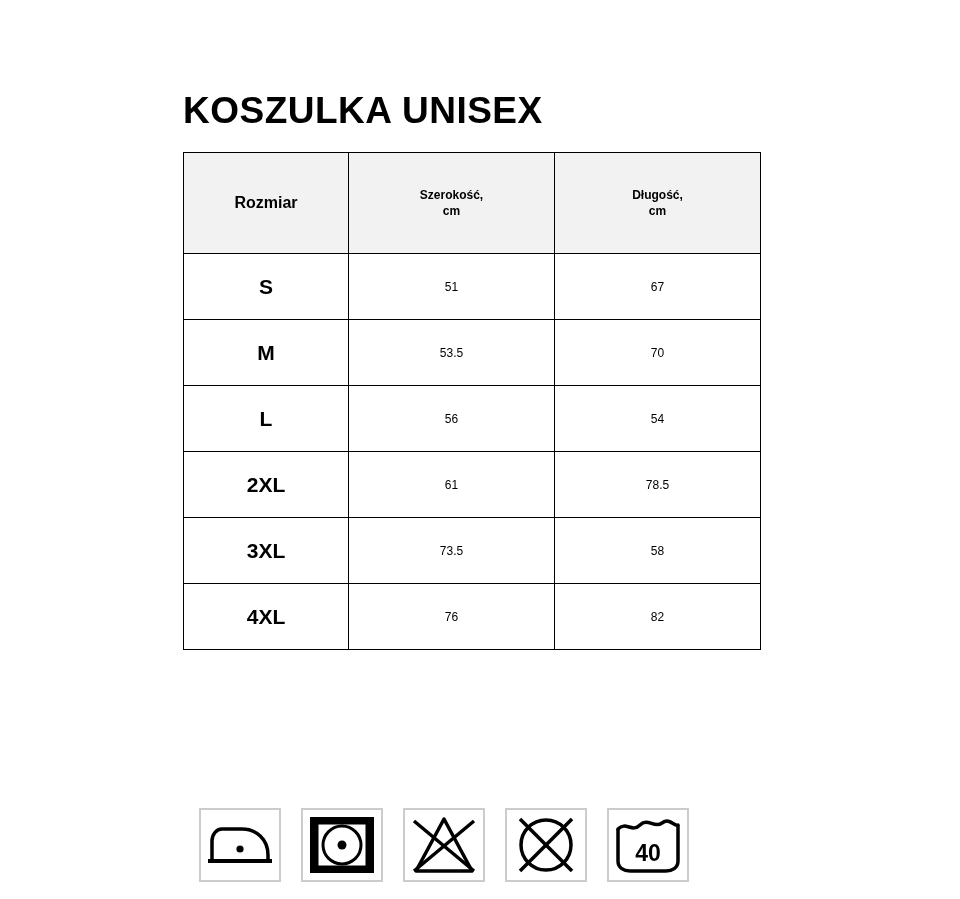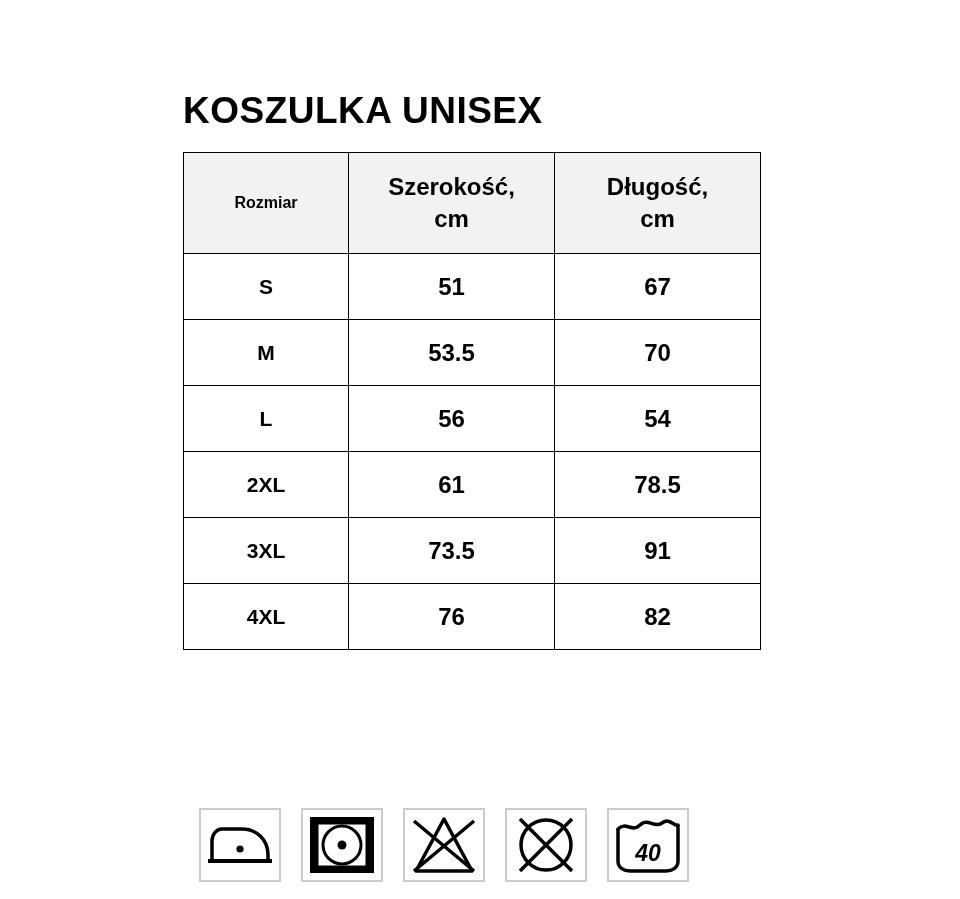--- a/index.html
+++ b/index.html
@@ -40,55 +40,54 @@
     table-layout: fixed;
   }
   .size-table col.c1 { width: 165px; }
   .size-table col.c2 { width: 206px; }
   .size-table col.c3 { width: 206px; }
   .size-table th,
   .size-table td {
     border: 1px solid #000000;
     text-align: center;
     vertical-align: middle;
-    font-size: 24px;
+    font-size: 12px;
     color: #000;
   }
   .size-table thead th {
     background: #f2f2f2;
     height: 92px;
     font-weight: bold;
     line-height: 1.35;
     padding: 4px 6px;
   }
   .size-table thead th.hdr-size {
     font-size: 16px;
   }
   .size-table tbody td {
     height: 63px;
     background: #ffffff;
-    font-weight: bold;
+    font-weight: normal;
   }
   .size-table tbody td.size-cell {
     font-weight: bold;
     font-size: 21px;
   }
   .care-row {
     position: absolute;
     left: 198px;
     top: 755px;
     display: flex;
     gap: 18px;
     align-items: flex-start;
   }
   .care-icon {
     width: 84px;
     height: 92px;
     display: block;
-    font-style: italic;
   }
   .care-icon svg {
     display: block;
   }
 </style>
 </head>
 <body>
 
 <div class="page">
 
@@ -130,21 +129,21 @@
         <td>54</td>
       </tr>
       <tr>
         <td class="size-cell">2XL</td>
         <td>61</td>
         <td>78.5</td>
       </tr>
       <tr>
         <td class="size-cell">3XL</td>
         <td>73.5</td>
-        <td>91</td>
+        <td>58</td>
       </tr>
       <tr>
         <td class="size-cell">4XL</td>
         <td>76</td>
         <td>82</td>
       </tr>
     </tbody>
   </table>
 
   <div class="care-row">

